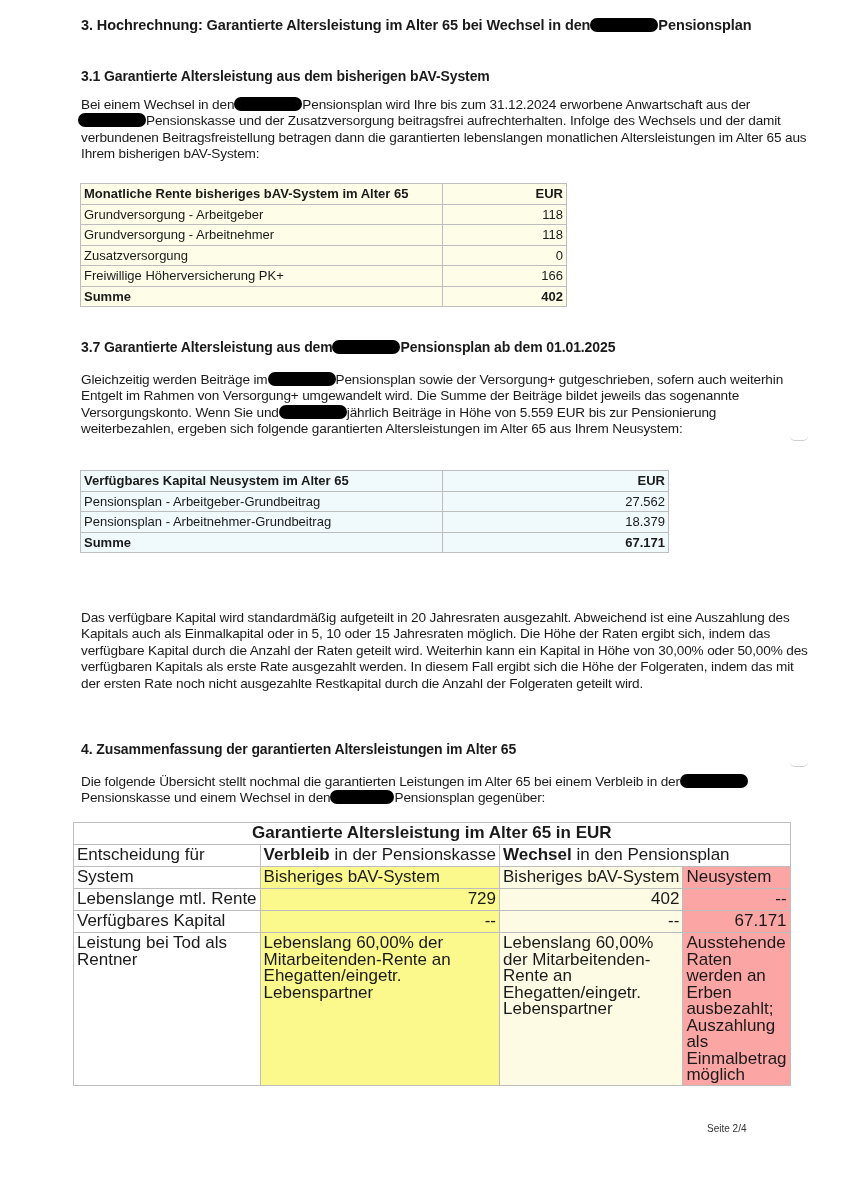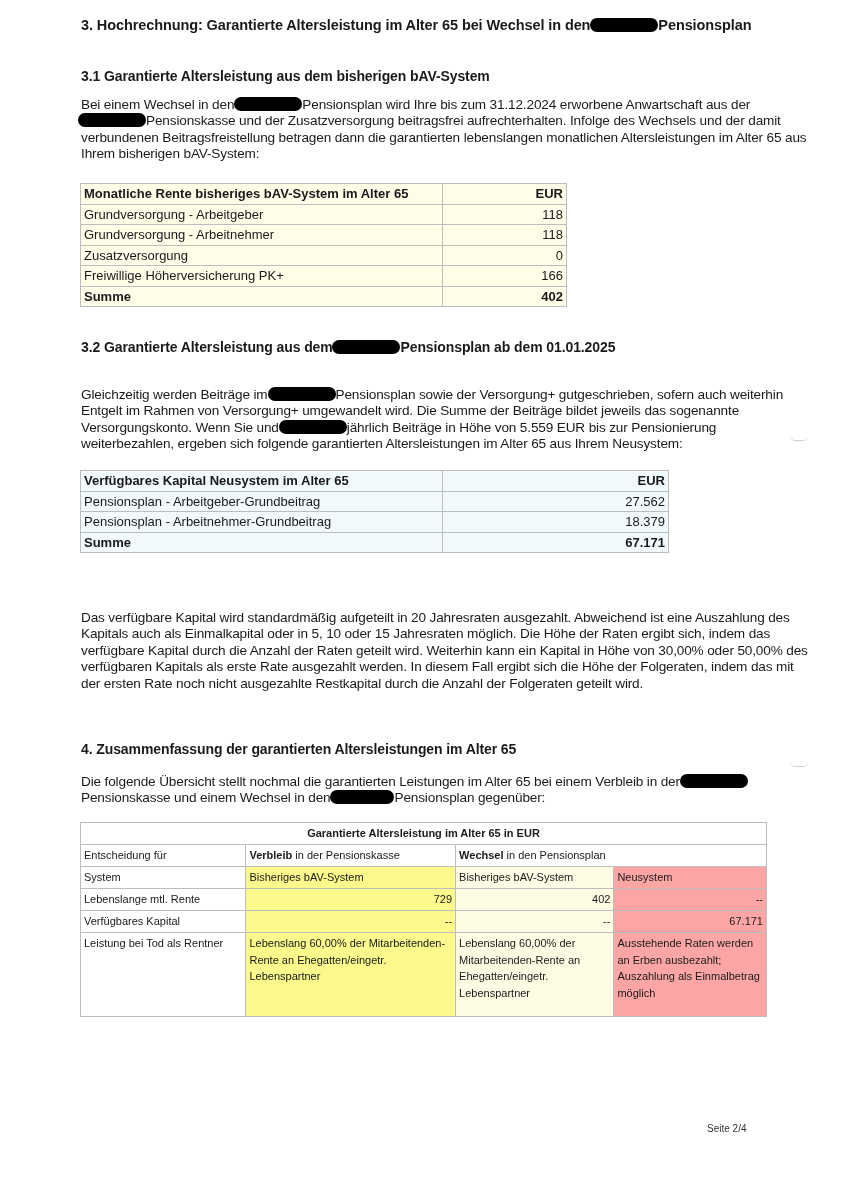--- a/index.html
+++ b/index.html
@@ -71,21 +71,21 @@
     .tbl1 td, .tbl2 td { line-height: 17px; }
     .num { text-align: right; }
     .bold { font-weight: bold; }
 
     .tbl1 { left: 80px; top: 183px; width: 487px; background: #fefde8; }
     .tbl1 td:first-child { width: 355px; }
 
     .tbl2 { left: 80px; top: 470px; width: 589px; background: #f0fafc; }
     .tbl2 td:first-child { width: 355px; }
 
-    .tbl3 { left: 80px; top: 822px; width: 687px; font-size: 11px; }
+    .tbl3 { left: 73px; top: 822px; width: 687px; font-size: 17px; }
     .tbl3 td { line-height: 16.5px; height: 19px; }
     .tbl3 .title-cell { text-align: center; font-weight: bold; background: #ffffff; }
     .tbl3 .c0 { width: 166px; }
     .tbl3 .c1 { width: 212px; }
     .tbl3 .c2 { width: 158px; }
     .tbl3 .c3 { width: 160px; }
     .yellow { background: #fbf88c; }
     .lightyellow { background: #fdfbe3; }
     .lightblue { background: #fca5a5; }
     .wrap { white-space: normal; vertical-align: top; padding-top: 2px; }
@@ -145,25 +145,25 @@
       <td class="num">166</td>
     </tr>
     <tr>
       <td class="bold">Summe</td>
       <td class="bold num">402</td>
     </tr>
   </tbody>
     </table>
 
   <div class="h2" style="top:339px;">
-    <span>3.2 Garantierte Altersleistung aus dem</span>
+    <span>3.7 Garantierte Altersleistung aus dem</span>
     <span class="redact r-m" style="margin-left:-4px;"></span><span>Pensionsplan ab dem 01.01.2025</span>
   </div>
 
-  <div class="para" style="top:387px;">
+  <div class="para" style="top:372px;">
     <span>Gleichzeitig werden Beiträge im</span><span class="redact r-m"></span><span>Pensionsplan sowie der Versorgung+ gutgeschrieben, sofern auch weiterhin Entgelt im Rahmen von Versorgung+ umgewandelt wird. Die Summe der Beiträge bildet jeweils das sogenannte Versorgungskonto. Wenn Sie und</span><span class="redact r-m"></span><span>jährlich Beiträge in Höhe von 5.559 EUR bis zur Pensionierung weiterbezahlen, ergeben sich folgende garantierten Altersleistungen im Alter 65 aus Ihrem Neusystem:</span>
   </div>
   <div class="smudge" style="left:790px; top:436px;"></div>
 
   <table class="tbl2">
     <tbody>
         <tr>
       <td class="bold">Verfügbares Kapital Neusystem im Alter 65</td>
       <td class="bold num">EUR</td>
     </tr>

